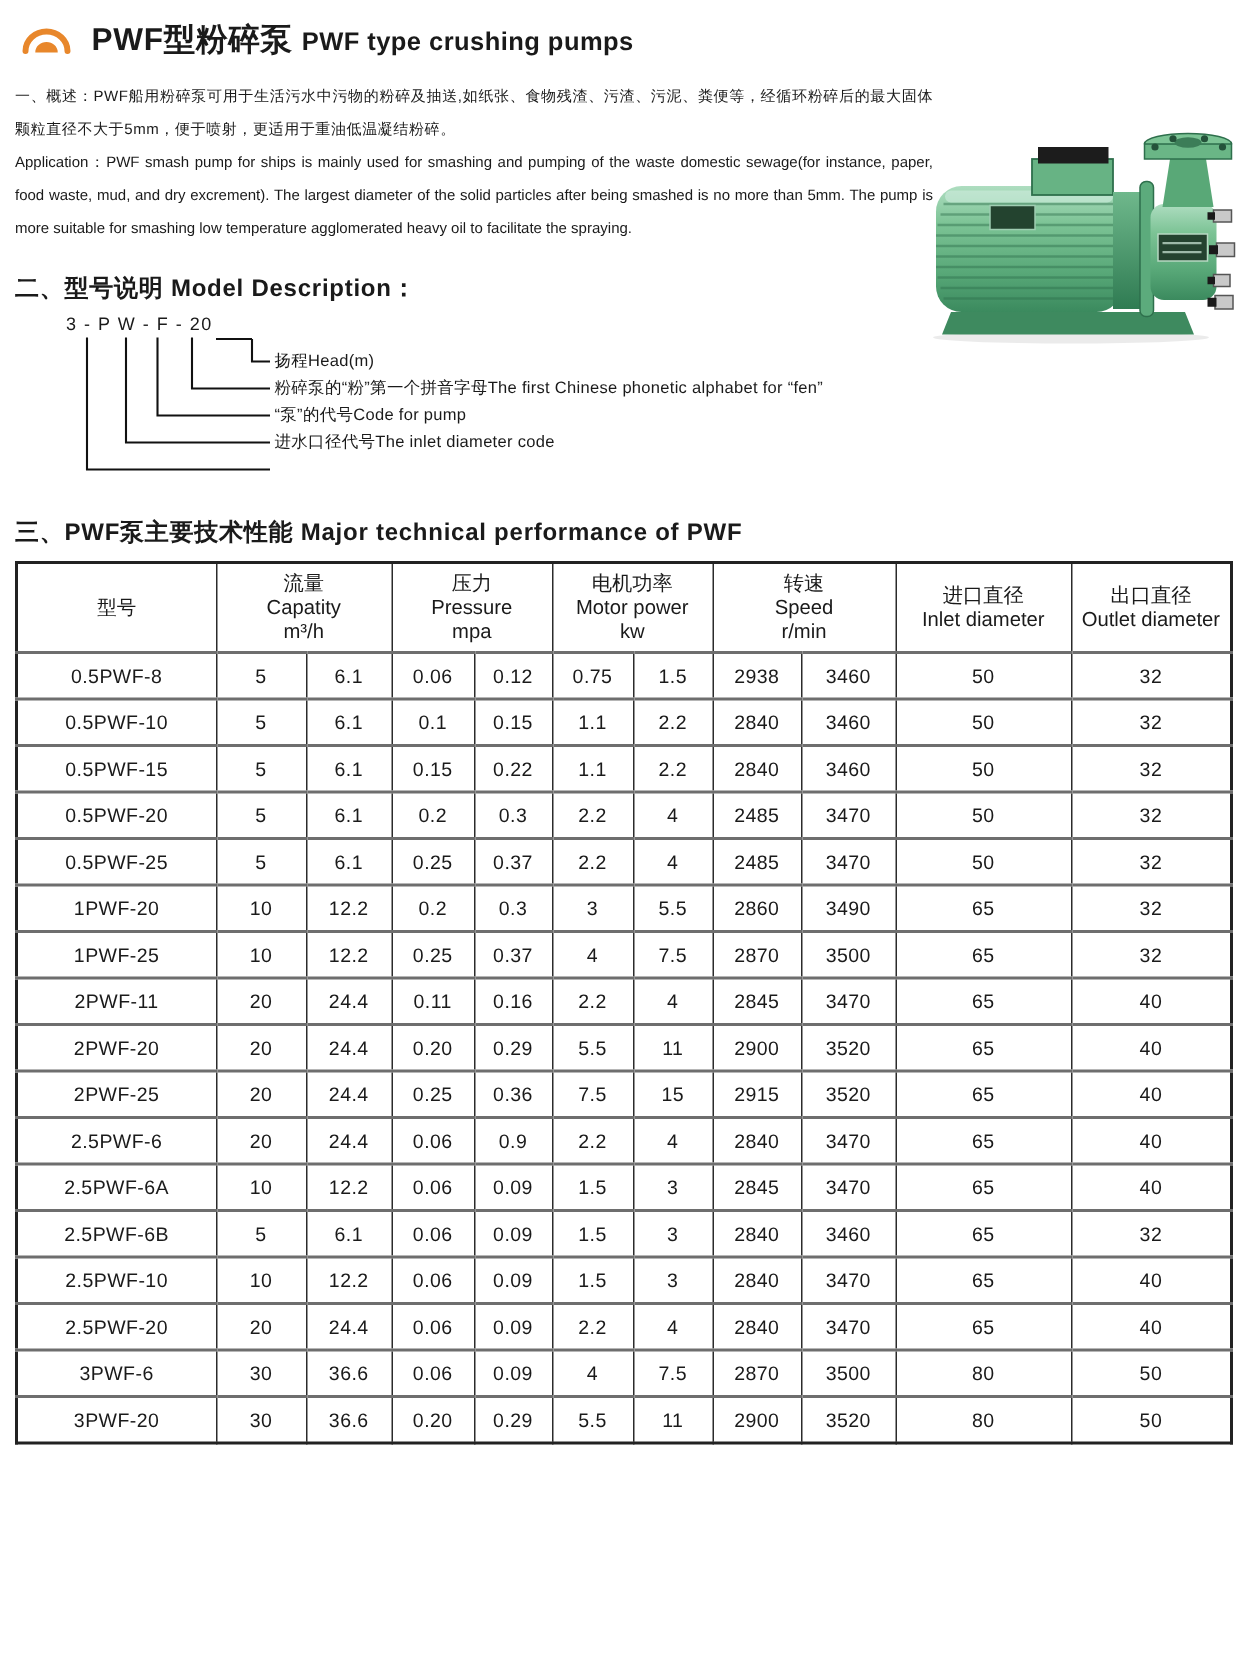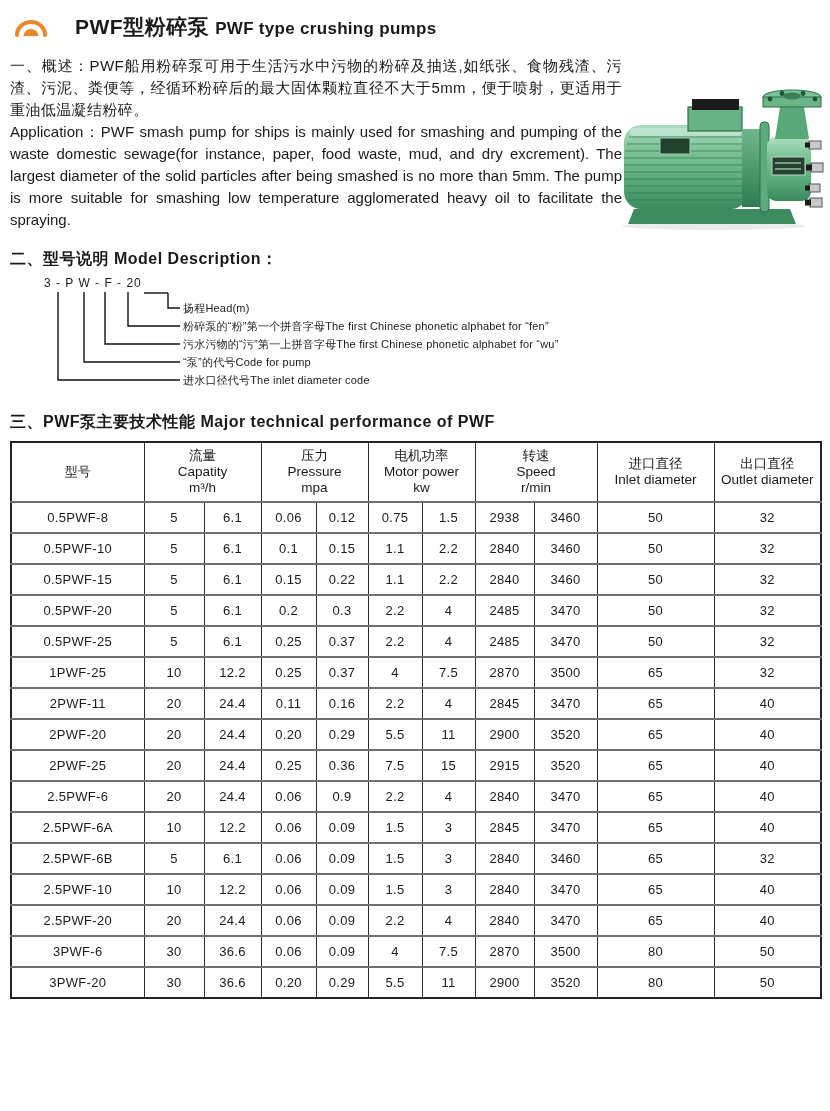--- a/index.html
+++ b/index.html
@@ -6,29 +6,29 @@
   body {
     width:830px; height:1111px;
     font-family:"Liberation Sans","DejaVu Sans",sans-serif;
     color:#1a1a1a;
     -webkit-font-smoothing:antialiased;
     overflow:hidden;
   }
   .page { box-sizing:border-box; width:830px; padding:14px 10px 6px 10px; }
 
   
-  .title-row { display:flex; align-items:flex-end; gap:25px; margin-left:2px; }
+  .title-row { display:flex; align-items:flex-end; gap:11px; margin-left:2px; }
   .title-row h1 { margin:0; font-size:21px; line-height:26px; font-weight:bold; letter-spacing:.5px; }
   .title-en { font-size:17px; margin-left:6px; letter-spacing:.3px; }
   .logo { flex:0 0 auto; }
 
   
   .overview { display:flex; margin-top:13px; }
   .overview-text { width:612px; flex:0 0 auto; }
-  .overview-text p { margin:0; font-size:15px; line-height:22px; text-align:justify; }
+  .overview-text p { margin:0; font-size:10px; line-height:22px; text-align:justify; }
   .overview-text .zh { letter-spacing:.4px; }
   .figure-col { flex:1 1 auto; position:relative; }
   .pump-fig { position:absolute; right:-4px; top:26px; }
 
   
   .model { margin-top:18px; }
   .model h2, .perf h2 { margin:0; font-size:16px; font-weight:bold; letter-spacing:.5px; }
   .diagram { position:relative; height:122px; margin:6px 0 0 18px; }
   .diagram .code { position:absolute; left:16px; top:0; font-size:12px; letter-spacing:1px; }
   .diagram svg.leads { position:absolute; left:0; top:0; }
@@ -156,21 +156,20 @@
             <path d="M140 17 V32 H152"></path>
           <path d="M100 16 V50 H152"></path>
           <path d="M77 16 V68 H152"></path>
           <path d="M56 16 V86 H152"></path>
           <path d="M30 16 V104 H152"></path>
         </g>
       </svg>
       <div class="labels">
         <div>扬程Head(m)</div>
         <div>粉碎泵的“粉”第一个拼音字母The first Chinese phonetic alphabet for “fen”</div>
-        <div>污水污物的“污”第一上拼音字母The first Chinese phonetic alphabet for “wu”</div>
         <div>“泵”的代号Code for pump</div>
         <div>进水口径代号The inlet diameter code</div>
       </div>
     </div>
   </div>
 
   <div class="perf">
     <h2>三、PWF泵主要技术性能 Major technical performance of PWF</h2>
     <table class="spec">
       <colgroup>
@@ -279,20 +278,33 @@
             <td>0.25</td>
             <td>0.37</td>
             <td>2.2</td>
             <td>4</td>
             <td>2485</td>
             <td>3470</td>
             <td>50</td>
             <td>32</td>
           </tr>
           <tr>
+            <td>1PWF-20</td>
+            <td>10</td>
+            <td>12.2</td>
+            <td>0.2</td>
+            <td>0.3</td>
+            <td>3</td>
+            <td>5.5</td>
+            <td>2860</td>
+            <td>3490</td>
+            <td>65</td>
+            <td>32</td>
+          </tr>
+          <tr>
             <td>1PWF-25</td>
             <td>10</td>
             <td>12.2</td>
             <td>0.25</td>
             <td>0.37</td>
             <td>4</td>
             <td>7.5</td>
             <td>2870</td>
             <td>3500</td>
             <td>65</td>

